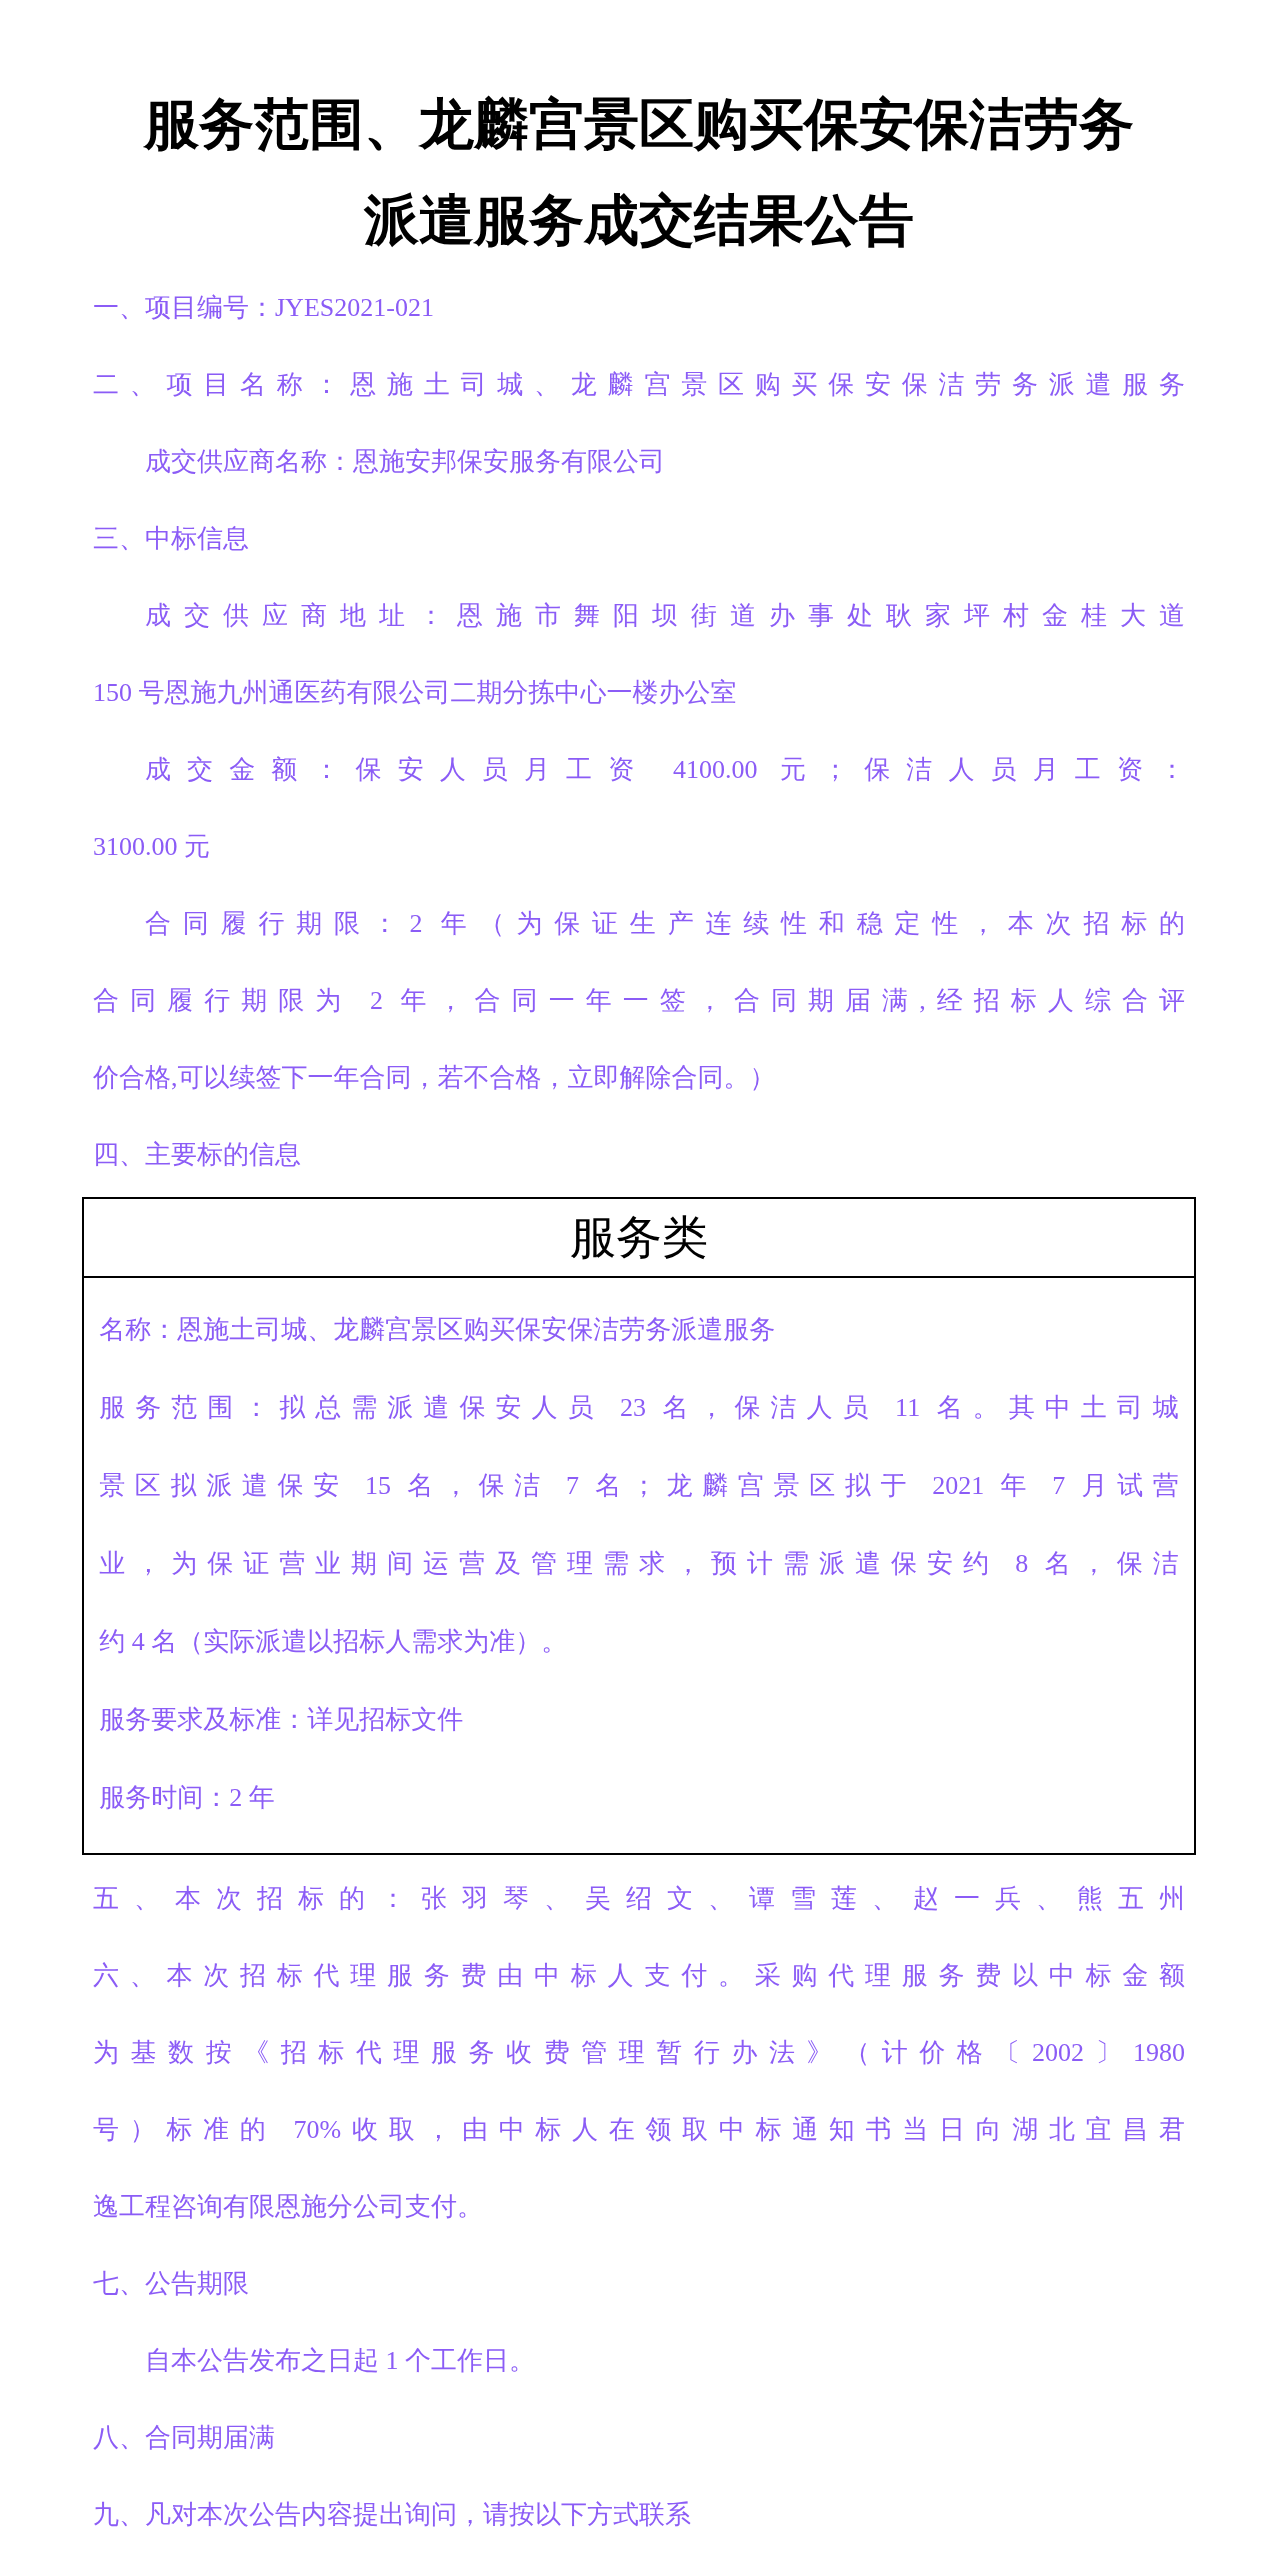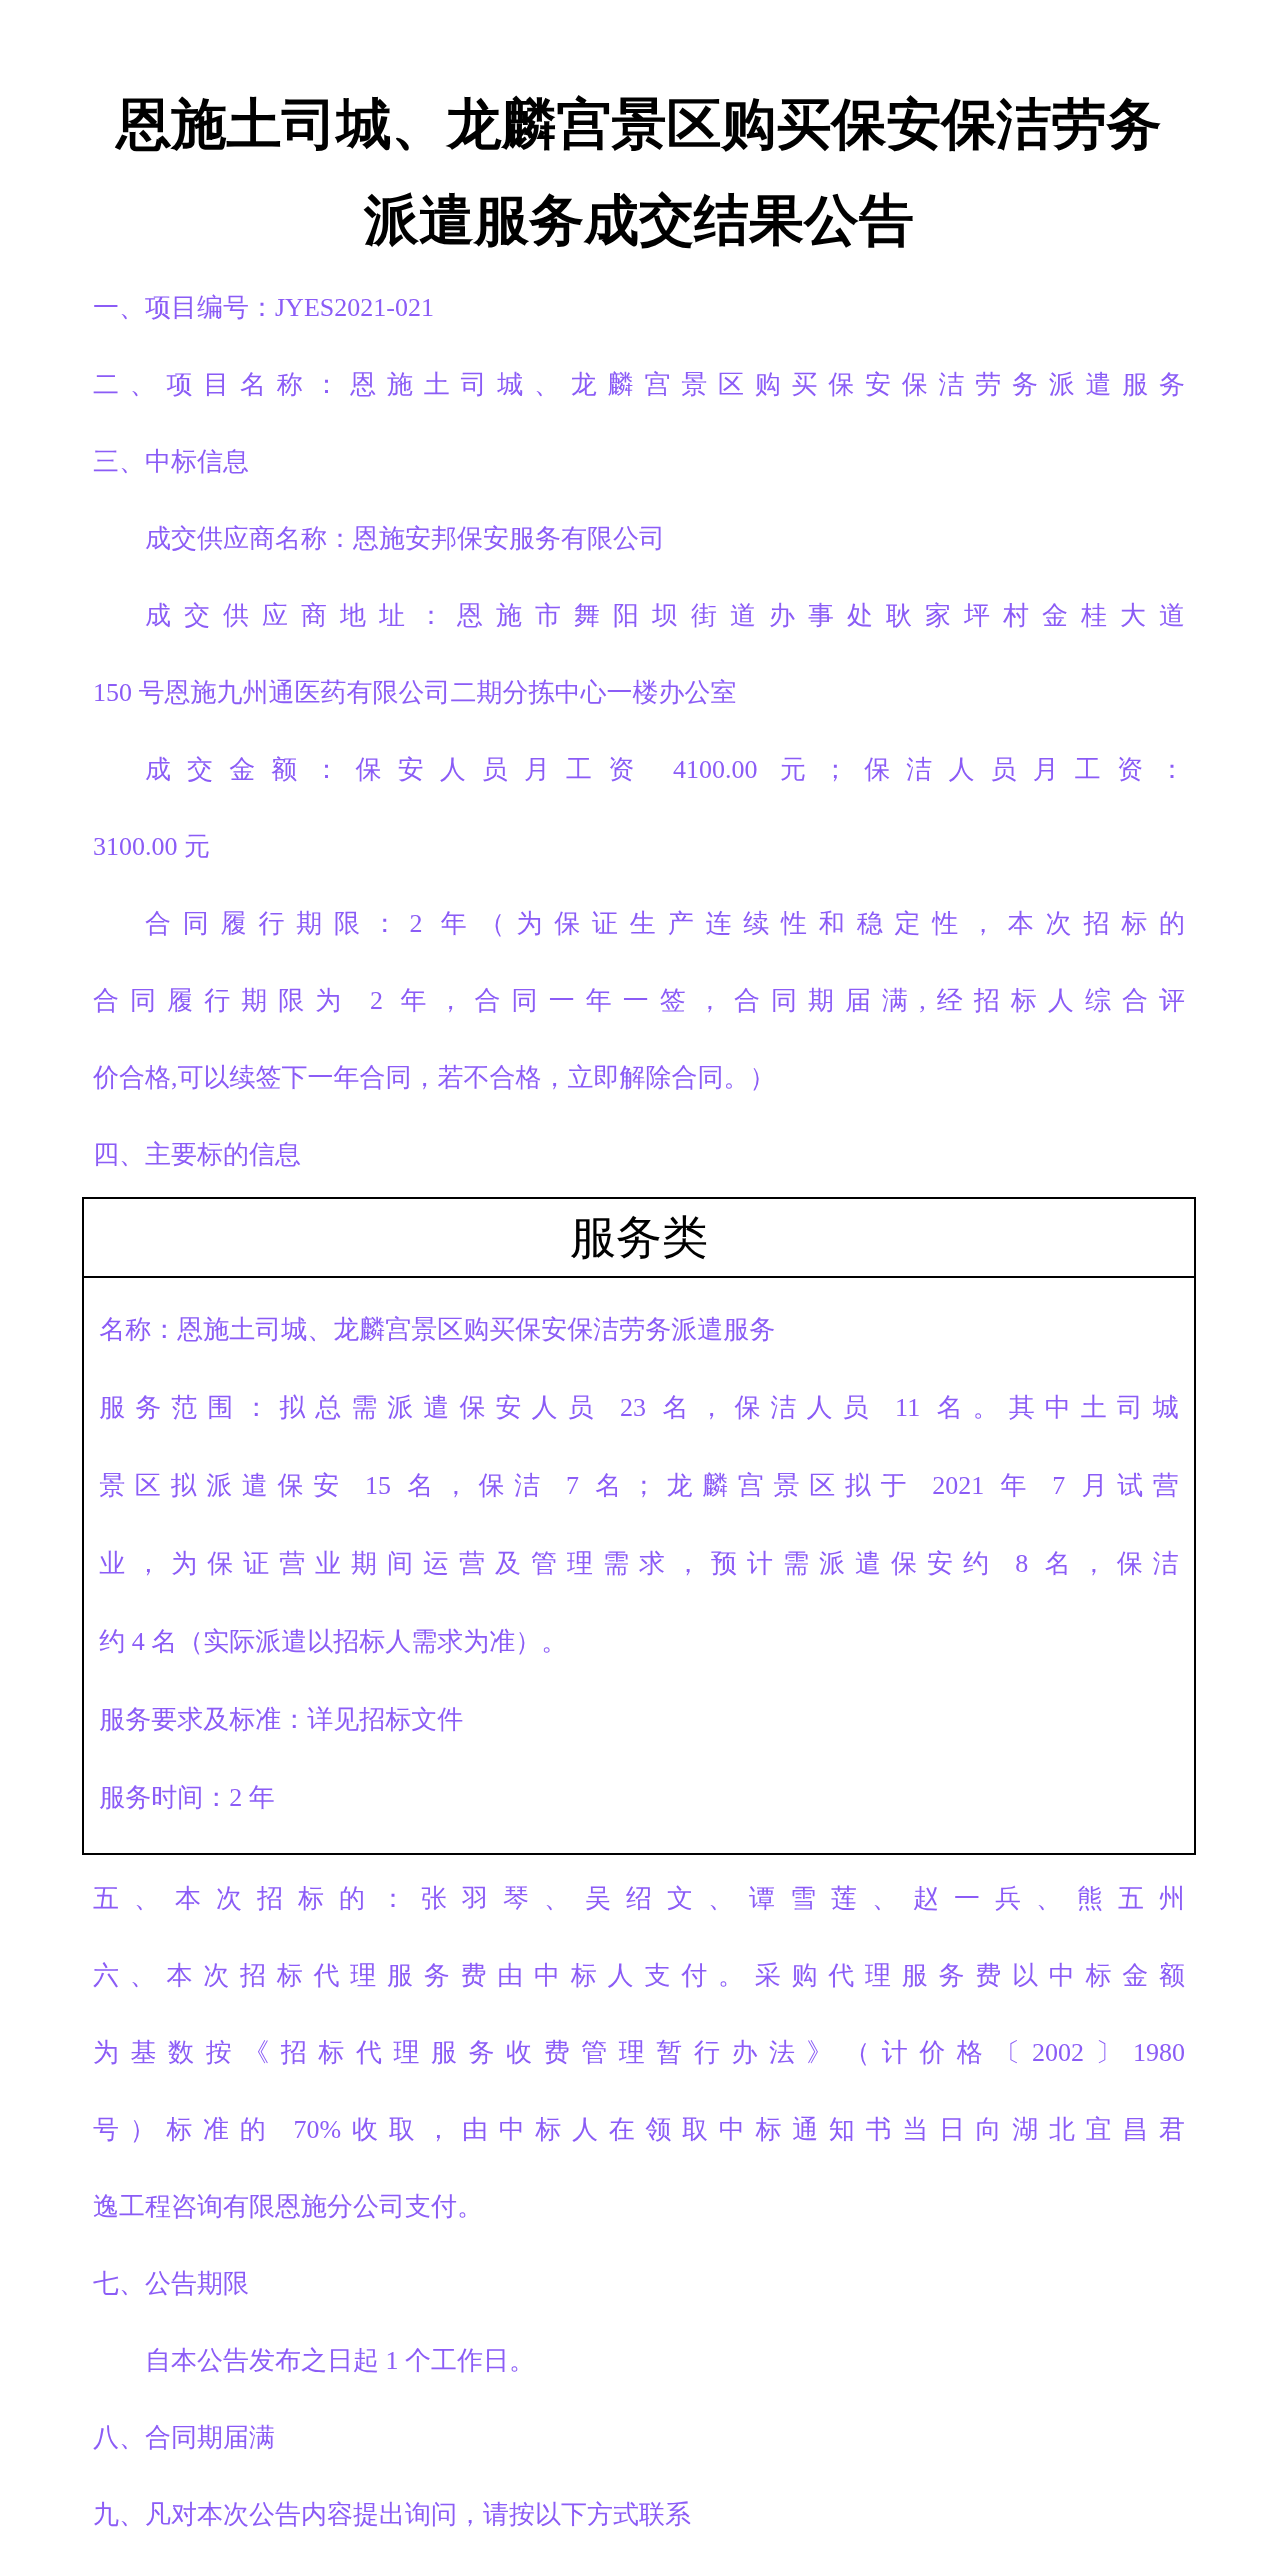--- a/index.html
+++ b/index.html
@@ -58,28 +58,28 @@
     line-height: 78px;
   }
 </style>
 </head>
 <body>
 
 <div class="page">
   <div class="content">
 
     <div class="doc-title">
-      <div>恩施土司城、龙麟宫景区购买保安保洁劳务</div>
+      <div>服务范围、龙麟宫景区购买保安保洁劳务</div>
       <div>派遣服务成交结果公告</div>
     </div>
 
     <div class="line">一、项目编号：JYES2021-021</div>
     <div class="line fill">二、项目名称：恩施土司城、龙麟宫景区购买保安保洁劳务派遣服务</div>
+    <div class="line indent">成交供应商名称：恩施安邦保安服务有限公司</div>
     <div class="line">三、中标信息</div>
-    <div class="line indent">成交供应商名称：恩施安邦保安服务有限公司</div>
     <div class="line indent fill">成交供应商地址：恩施市舞阳坝街道办事处耿家坪村金桂大道</div>
     <div class="line">150 号恩施九州通医药有限公司二期分拣中心一楼办公室</div>
     <div class="line indent fill">成交金额：保安人员月工资 4100.00 元；保洁人员月工资：</div>
     <div class="line">3100.00 元</div>
     <div class="line indent fill">合同履行期限：2 年（为保证生产连续性和稳定性，本次招标的</div>
     <div class="line fill">合同履行期限为 2 年，合同一年一签，合同期届满,经招标人综合评</div>
     <div class="line">价合格,可以续签下一年合同，若不合格，立即解除合同。）</div>
     <div class="line">四、主要标的信息</div>
 
     <div class="subject-table">

